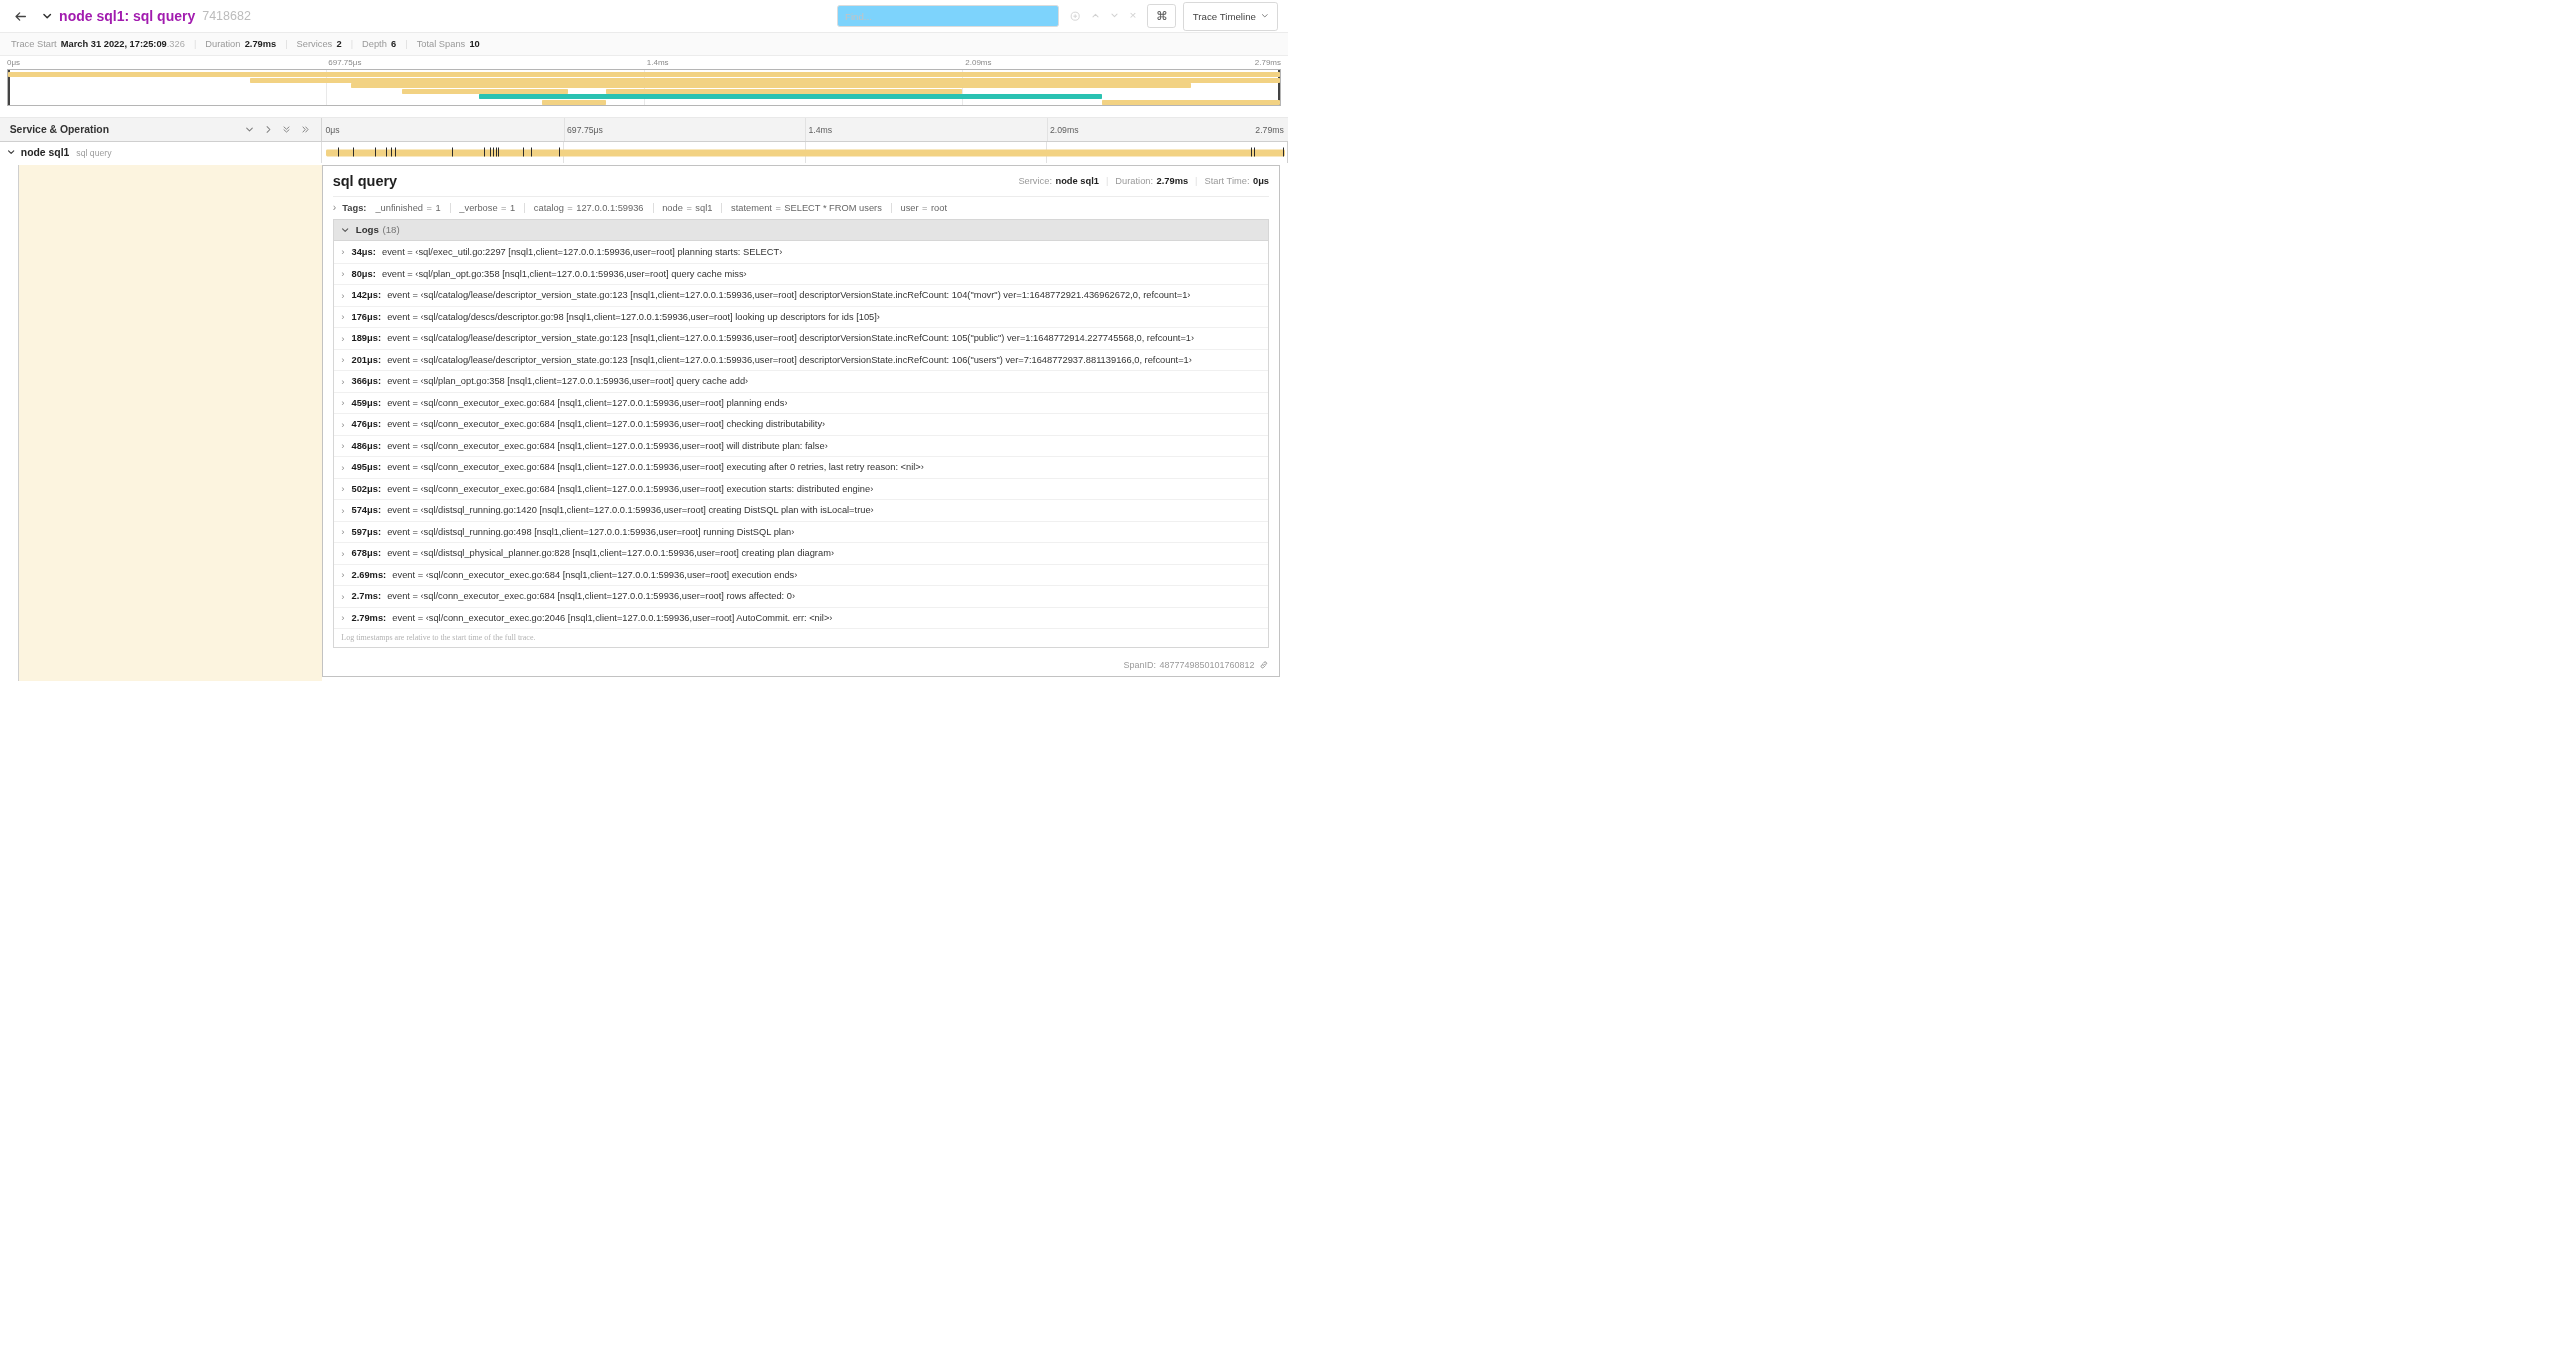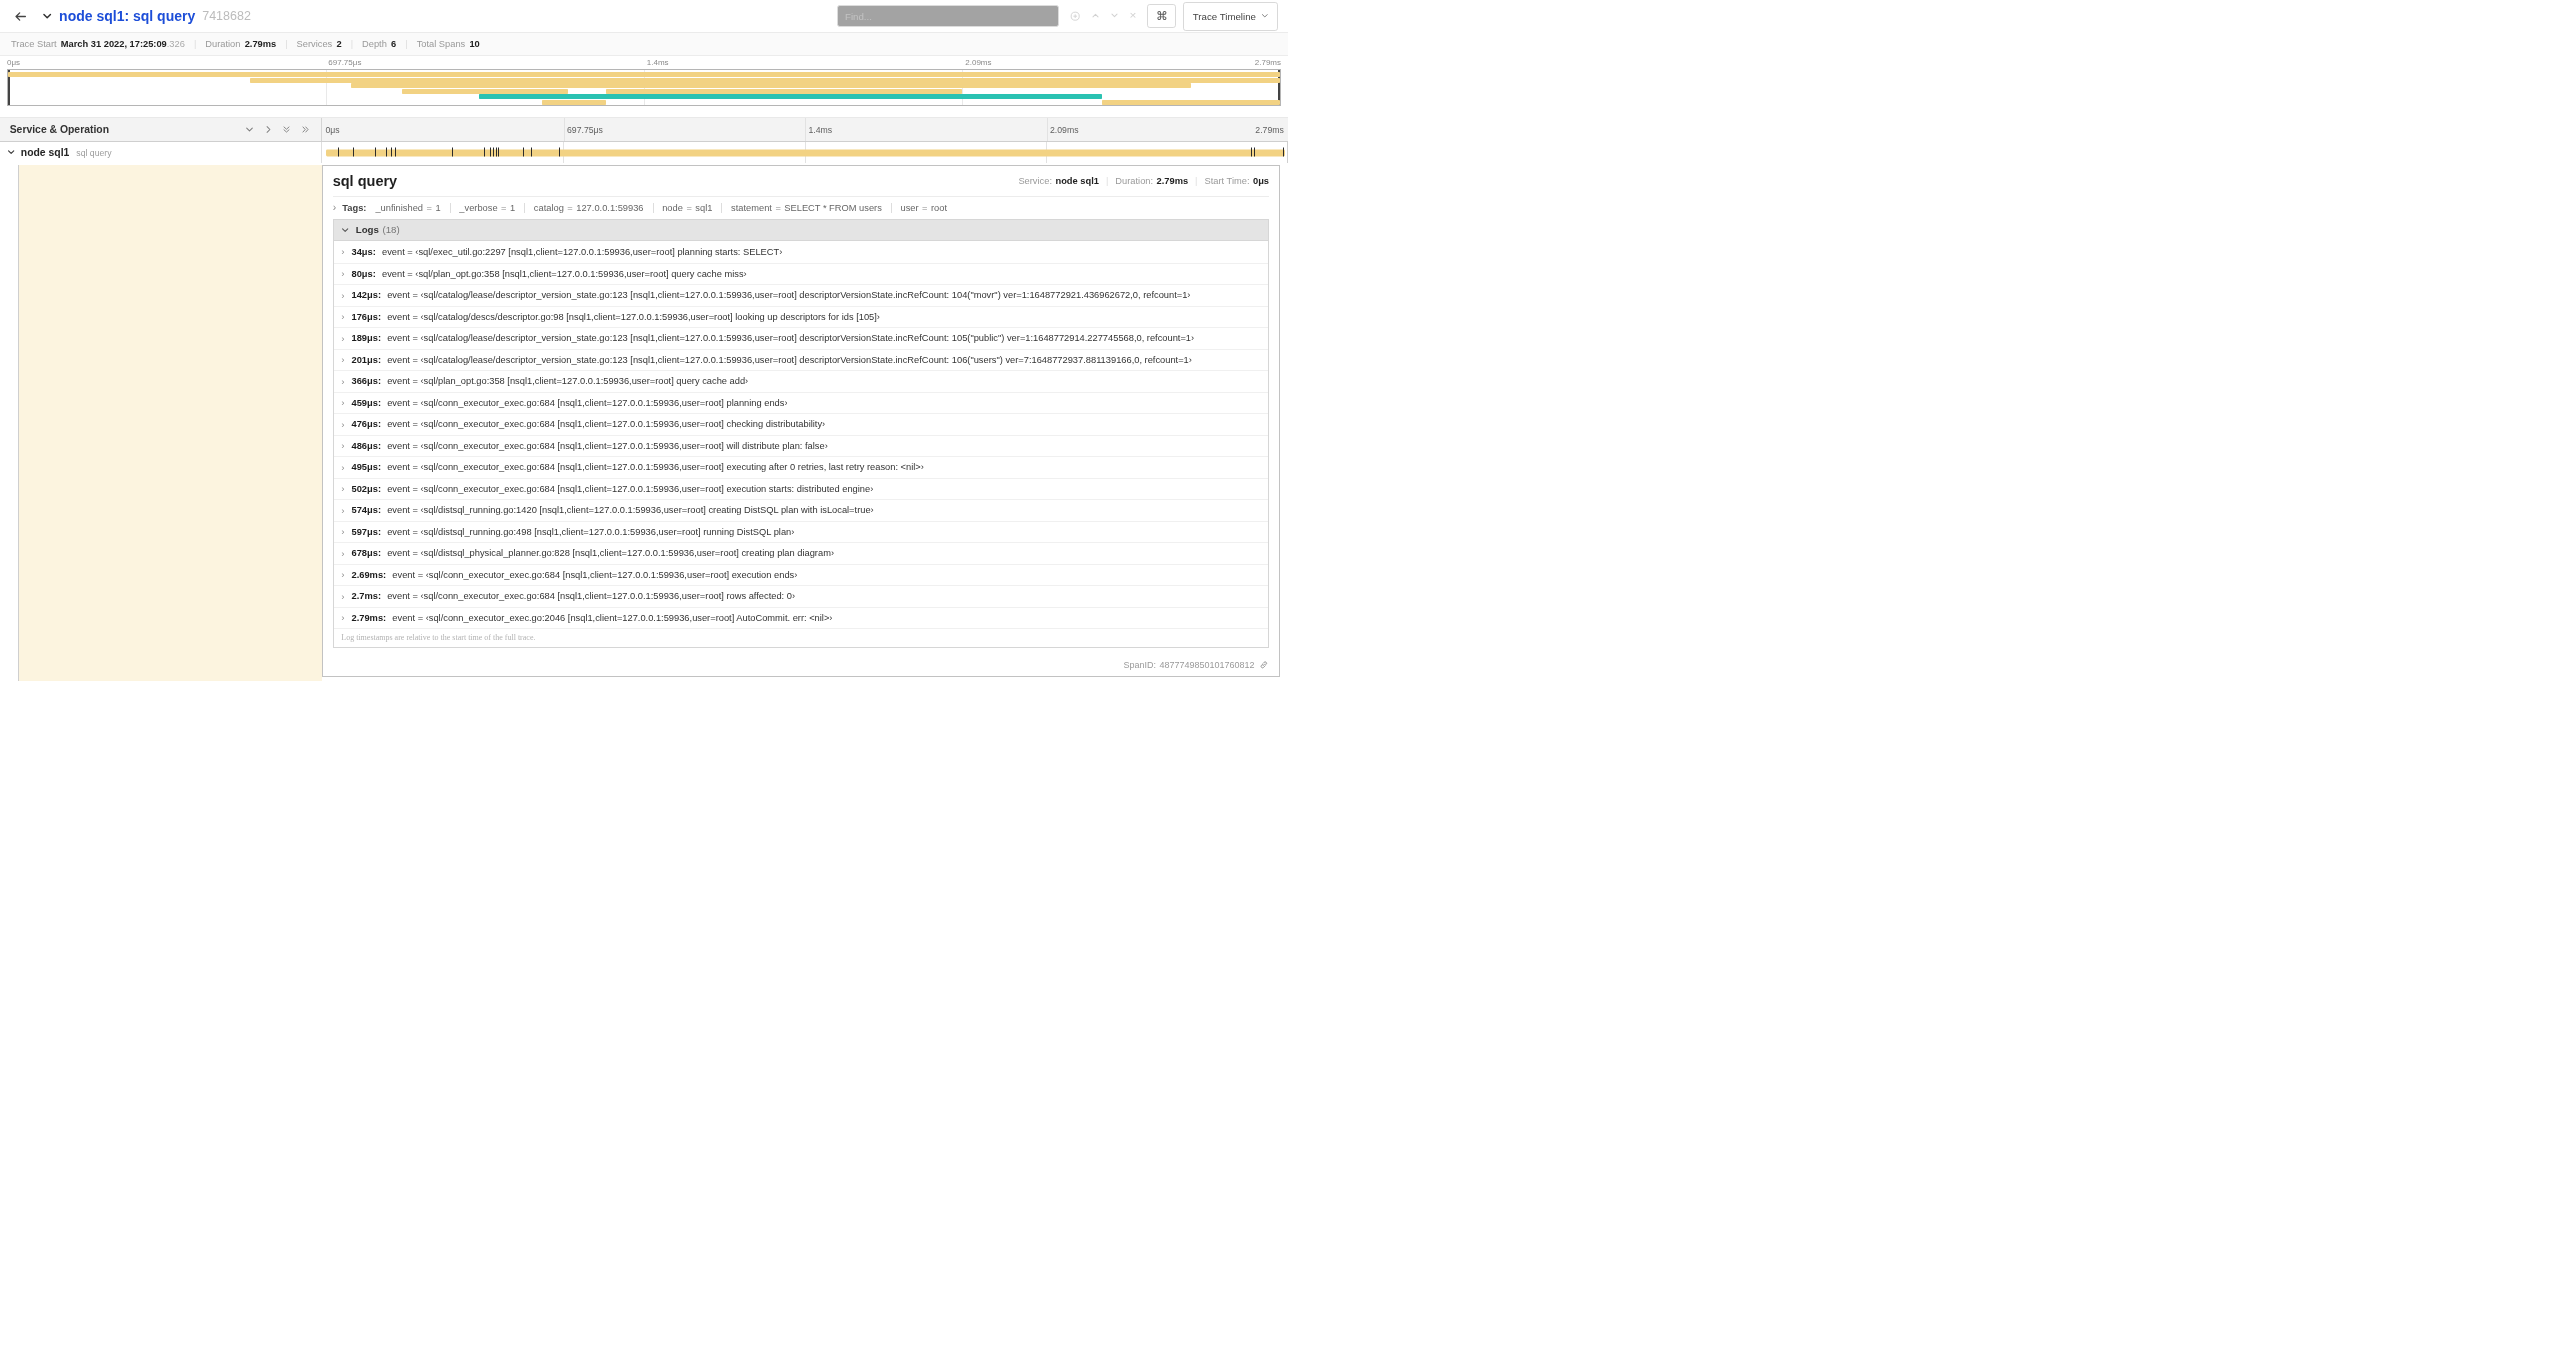--- a/index.html
+++ b/index.html
@@ -4,24 +4,24 @@
 <style>
   * { box-sizing: border-box; margin: 0; padding: 0; }
   html, body { background: #fff; }
   body { font-family: "Liberation Sans", sans-serif; color: #222; }
   .app { width: 1288px; height: 681px; display: flex; flex-direction: column; overflow: hidden; background: #fff; }
 
   
   .hdr { height: 33px; flex: none; display: flex; align-items: center; padding: 0 9.7px; border-bottom: 0.7px solid #ebebeb; background: #fff; }
   .back-btn { width: 21px; height: 21px; border: none; background: transparent; display: flex; align-items: center; justify-content: center; color: #444; cursor: pointer; }
   .hdr-chev { margin-left: 11px; color: #2f2f2f; display: flex; align-items: center; }
-  .hdr-title { font-size: 14px; font-weight: 700; margin-left: 7px; color: #1d4ed8; white-space: nowrap; }
+  .hdr-title { font-size: 14px; font-weight: 700; margin-left: 7px; color: #a21caf; white-space: nowrap; }
   .trace-id { font-size: 12.5px; color: #bcbcbc; margin-left: 7px; font-weight: 400; }
   .spacer { flex: 1; }
-  .find-input { width: 222px; height: 22px; background: #a3a3a3; border: 0.7px solid #dcdcdc; border-radius: 2.8px; padding: 0 7px; font-size: 9.7px; color: #444; font-family: "Liberation Sans", sans-serif; outline: none; }
+  .find-input { width: 222px; height: 22px; background: #7dd3fc; border: 0.7px solid #dcdcdc; border-radius: 2.8px; padding: 0 7px; font-size: 9.7px; color: #444; font-family: "Liberation Sans", sans-serif; outline: none; }
   .find-input::placeholder { color: #c3c3c3; }
   .find-icons { display: flex; align-items: center; gap: 10.4px; margin: 0 11px; color: #d2d2d2; }
   .find-icons span { display: flex; align-items: center; }
   .clear-x { font-size: 11.8px; line-height: 1; }
   .kbd-btn { height: 23.5px; min-width: 29px; border: 0.7px solid #d9d9d9; border-radius: 2.8px; background: #fff; display: flex; align-items: center; justify-content: center; font-size: 11.8px; color: #555; cursor: pointer; font-family: "Liberation Sans", sans-serif; }
   .view-btn { height: 29px; border: 0.7px solid #d9d9d9; border-radius: 2.8px; background: #fff; display: flex; align-items: center; gap: 5.5px; padding: 0 8.3px; font-size: 9.7px; color: #444; margin-left: 7px; cursor: pointer; font-family: "Liberation Sans", sans-serif; white-space: nowrap; }
   .view-btn .mini-chev { display: flex; color: #777; }
 
   
   .info { height: 23px; flex: none; display: flex; align-items: center; background: #fafafa; border-bottom: 0.7px solid #ececec; padding: 0 11px; font-size: 9.3px; white-space: nowrap; }

